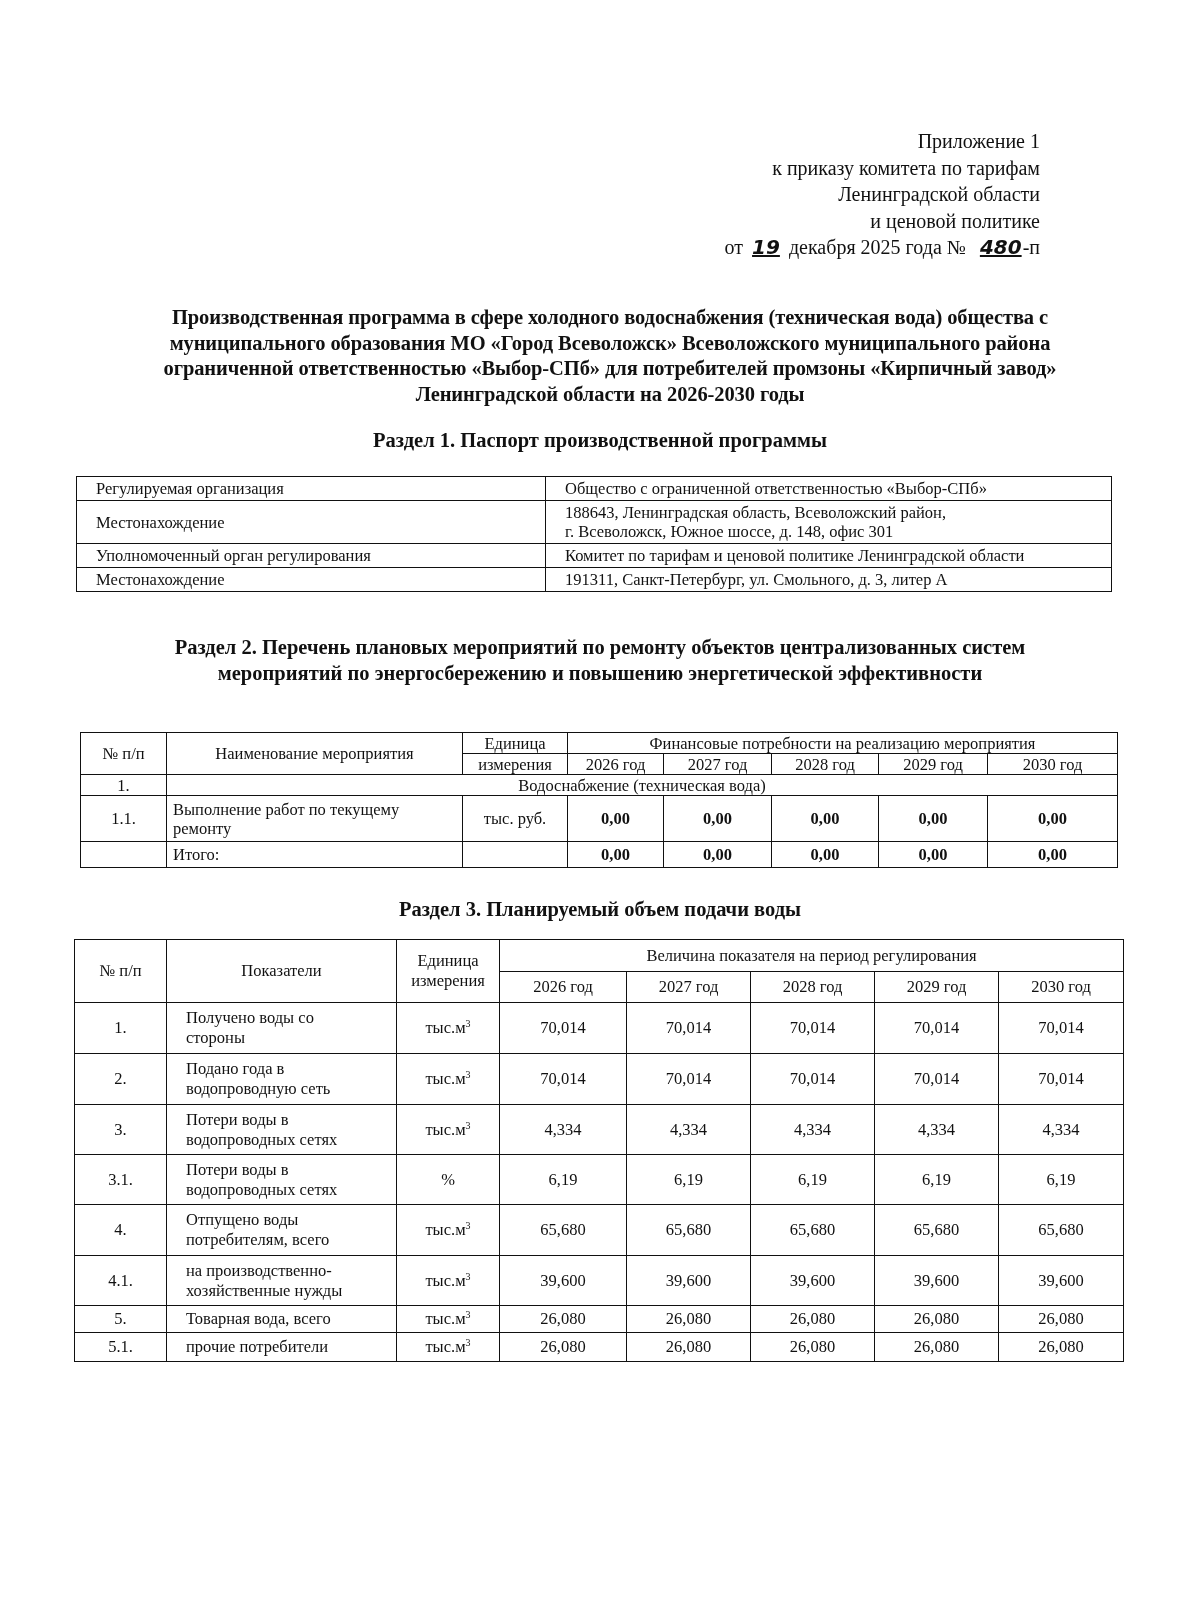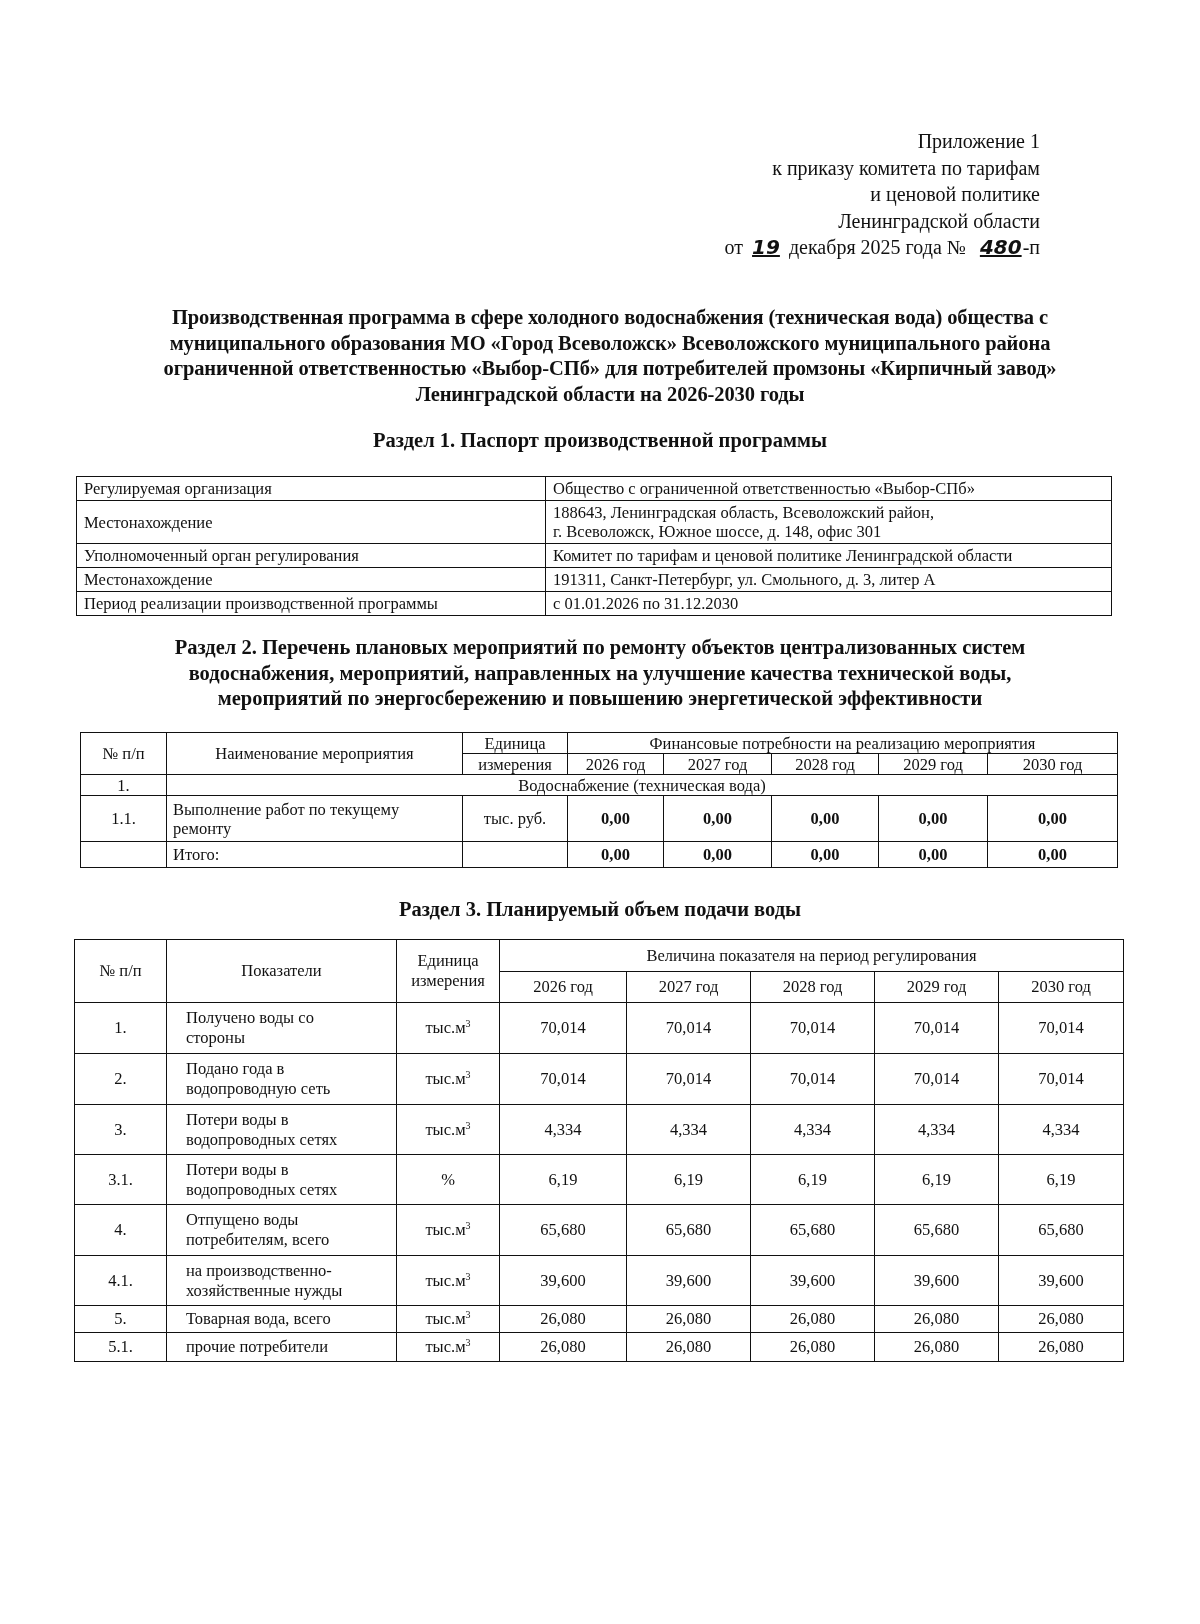--- a/index.html
+++ b/index.html
@@ -5,38 +5,38 @@
   html, body { margin:0; padding:0; background:#ffffff; }
   body { width:1200px; height:1624px; position:relative; overflow:hidden; color:#111; font-family:"Liberation Serif", serif; }
   .abs { position:absolute; }
   .appendix { left:700px; top:128px; width:340px; text-align:right; font-size:20px; line-height:26.5px; }
   .appendix .hand { font-family:"DejaVu Sans", sans-serif; font-style:italic; font-weight:bold; text-decoration:underline; padding:0 4px; }
   .title { left:80px; top:305px; width:1060px; text-align:center; font-weight:bold; font-size:20.5px; line-height:25.5px; letter-spacing:-0.1px; }
   .section-h { width:1060px; left:70px; text-align:center; font-weight:bold; font-size:20.5px; line-height:25.5px; }
   table { border-collapse:collapse; position:absolute; }
   td, th { border:1.6px solid #111; padding:0 6px; font-weight:normal; }
   .t1 { left:76px; top:476px; width:1036px; font-size:16.5px; }
-  .t1 td { line-height:19px; padding:2px 7px; vertical-align:middle; }
+  .t1 td { line-height:19px; padding:2px 19px; vertical-align:middle; }
   .t2 { left:80px; top:732px; width:1038px; font-size:16.5px; }
   .t2 td { text-align:center; line-height:19px; }
   .t2 .l { text-align:left; }
   .t2 .b { font-weight:bold; }
   .t3 { left:74px; top:939px; width:1050px; font-size:16.5px; }
   .t3 td { text-align:center; line-height:20px; }
   .t3 .l { text-align:left; padding-left:19px; }
   sup { font-size:10px; line-height:0; }
 </style>
 </head>
 <body>
 
 <div class="abs appendix">
   <div>Приложение 1</div>
   <div>к приказу комитета по тарифам</div>
+  <div>Ленинградской области</div>
   <div>и ценовой политике</div>
-  <div>Ленинградской области</div>
   <div>
     <span>от</span>
     <span class="hand">19</span>
     <span>декабря 2025 года №</span><span class="hand" style="padding:0 1px;margin-left:13px;">480</span><span>-п</span>
   </div>
 </div>
 
 <div class="abs title">
   <div>Производственная программа в сфере холодного водоснабжения (техническая вода) общества с</div>
   <div>муниципального образования МО «Город Всеволожск» Всеволожского муниципального района</div>
@@ -64,30 +64,25 @@
     </td>
   </tr>
   <tr>
     <td>Уполномоченный орган регулирования</td>
     <td>Комитет по тарифам и ценовой политике Ленинградской области</td>
   </tr>
   <tr>
     <td>Местонахождение</td>
     <td>191311, Санкт-Петербург, ул. Смольного, д. 3, литер А</td>
   </tr>
-  <tr>
-    <td>Период реализации производственной программы</td>
-    <td>с 01.01.2026 по 31.12.2030</td>
-  </tr>
 </tbody>
   </table>
 
 <div class="abs section-h" style="top:635px;">
   <div>Раздел 2. Перечень плановых мероприятий по ремонту объектов централизованных систем</div>
-  <div>водоснабжения, мероприятий, направленных на улучшение качества технической воды,</div>
   <div>мероприятий по энергосбережению и повышению энергетической эффективности</div>
 </div>
 
 <table class="t2">
   <colgroup>
     <col style="width:86px">
       <col style="width:296px">
       <col style="width:105px">
     <col style="width:96px">
       <col style="width:108px">

